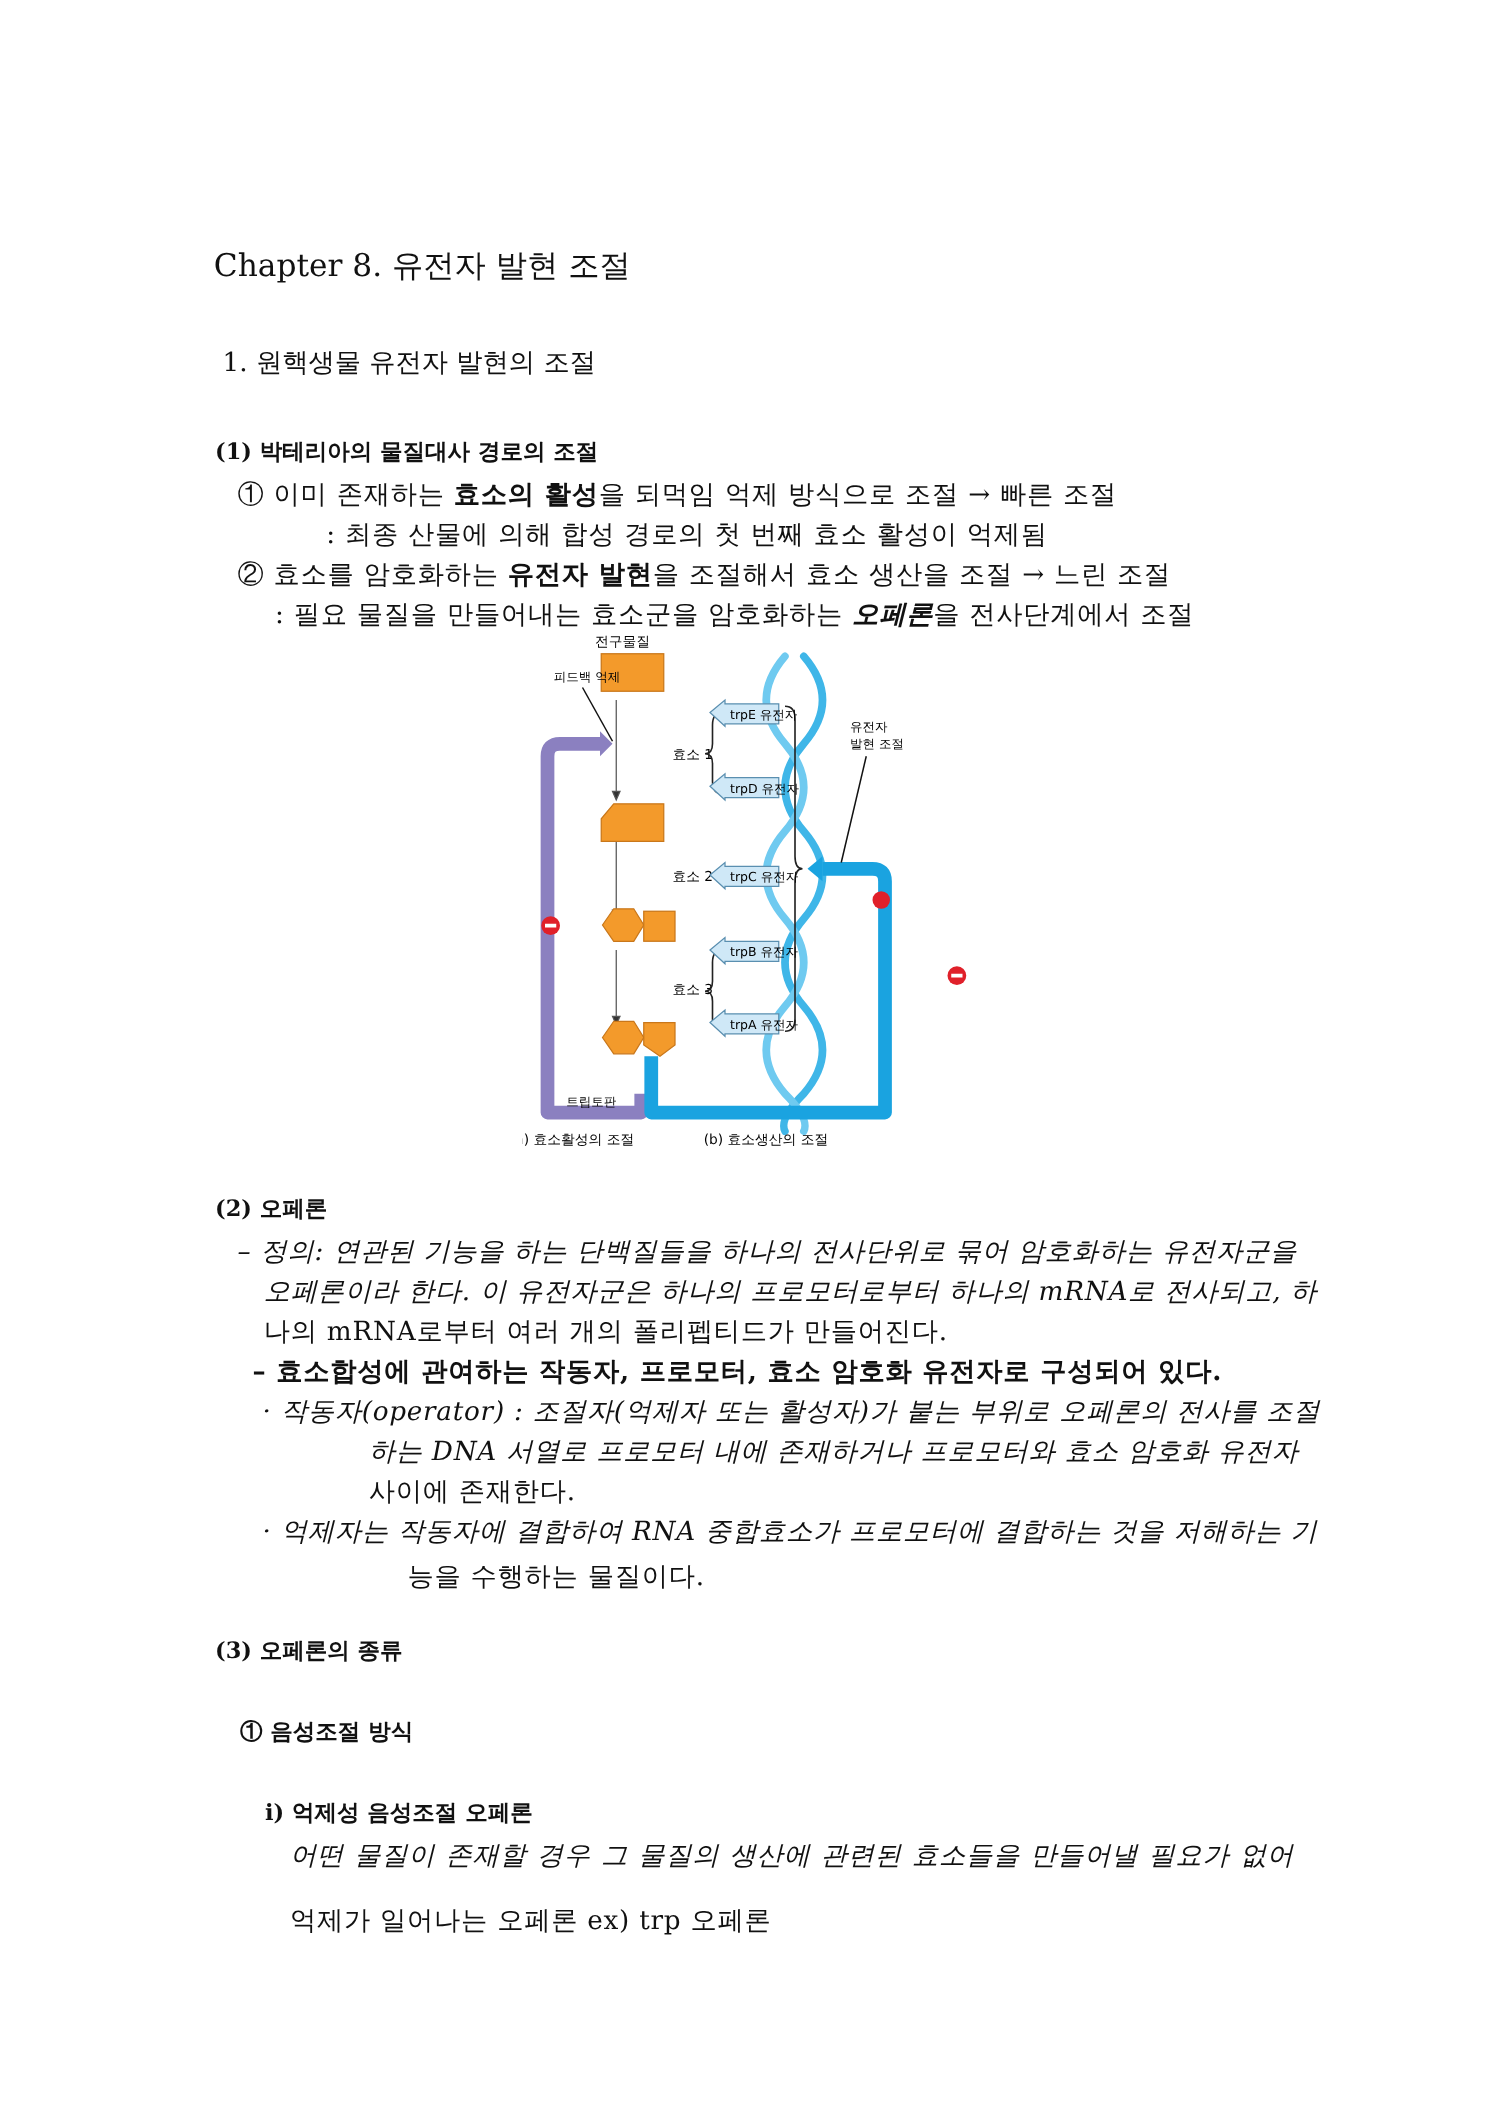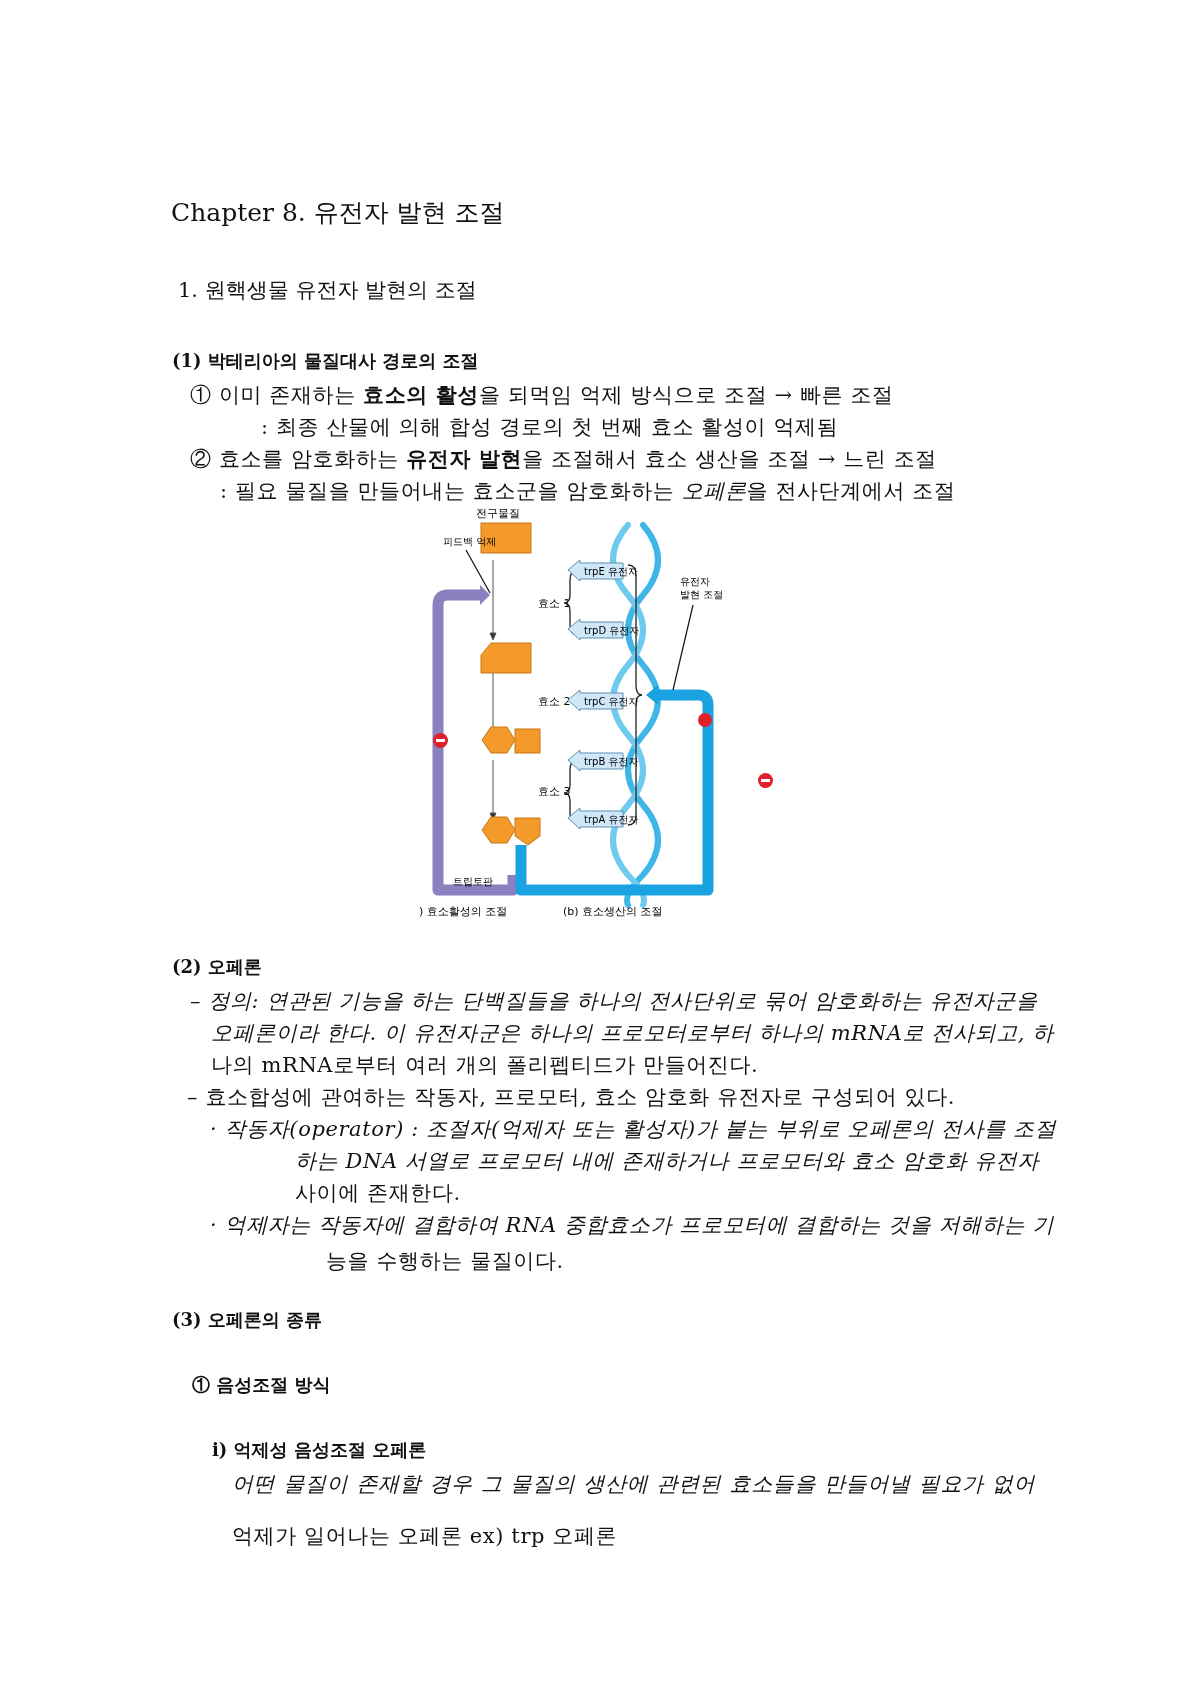--- a/index.html
+++ b/index.html
@@ -4,21 +4,21 @@
 <style>
   html, body { margin: 0; padding: 0; background: #ffffff; }
   body { width: 1200px; height: 1696px; position: relative; overflow: hidden;
          font-family: "DejaVu Serif", "Liberation Serif", serif; color: #111; }
   .abs { position: absolute; white-space: nowrap; }
   .h-chapter { left: 171px; top: 196px; font-size: 25px; font-family: "DejaVu Serif", serif; }
   .h1 { left: 160px; top: 276px; font-size: 21px; font-weight: normal; margin-left: 18px; }
   .h2 { font-size: 18px; font-weight: bold; }
   .line { font-size: 21px; letter-spacing: 0.6px; }
   .b { font-weight: bold; }
-  .bi { font-weight: normal; font-style: italic; }
+  .bi { font-weight: bold; font-style: italic; }
   .justify { display: inline-block; text-align: justify; text-align-last: justify; font-style: italic; }
   #diagram { position: absolute; left: 418px; top: 505px; width: 390px; height: 415px; }
   #diagram text { font-family: "DejaVu Sans", sans-serif; }
 </style>
 </head>
 <body>
 
 <div class="abs h-chapter">Chapter 8. 유전자 발현 조절</div>
 <div class="abs h1">1. 원핵생물 유전자 발현의 조절</div>
 
@@ -124,21 +124,21 @@
     <div style="position:absolute; left:3px; top:6px; width:9px; height:3px; background:#fff;"></div>
   </div>
 <div class="abs" style="left:758px; top:773px; width:15px; height:15px; border-radius:50%; background:#e0202a;">
     <div style="position:absolute; left:3px; top:6px; width:9px; height:3px; background:#fff;"></div>
   </div>
 
 <div class="abs h2" style="left:172px; top:955px;">(2) 오페론</div>
 <div class="abs line justify" style="left:190px; top:987px; width:845px;">– 정의: 연관된 기능을 하는 단백질들을 하나의 전사단위로 묶어 암호화하는 유전자군을</div>
 <div class="abs line justify" style="left:211px; top:1019px; width:824px;">오페론이라 한다. 이 유전자군은 하나의 프로모터로부터 하나의 mRNA로 전사되고, 하</div>
 <div class="abs line" style="left:211px; top:1051px;">나의 mRNA로부터 여러 개의 폴리펩티드가 만들어진다.</div>
-<div class="abs line" style="left:187px; top:1083px;">– 효소합성에 관여하는 작동자, 프로모터, 효소 암호화 유전자로 구성되어 있다.</div>
+<div class="abs line" style="left:202px; top:1083px;font-weight:bold;">– 효소합성에 관여하는 작동자, 프로모터, 효소 암호화 유전자로 구성되어 있다.</div>
 <div class="abs line justify" style="left:210px; top:1115px; width:825px;">· 작동자(operator) : 조절자(억제자 또는 활성자)가 붙는 부위로 오페론의 전사를 조절</div>
 <div class="abs line justify" style="left:295px; top:1147px; width:740px;">하는 DNA 서열로 프로모터 내에 존재하거나 프로모터와 효소 암호화 유전자</div>
 <div class="abs line" style="left:295px; top:1179px;">사이에 존재한다.</div>
 <div class="abs line justify" style="left:210px; top:1211px; width:825px;">· 억제자는 작동자에 결합하여 RNA 중합효소가 프로모터에 결합하는 것을 저해하는 기</div>
 <div class="abs line" style="left:295px; top:1247px;margin-left:31px;">능을 수행하는 물질이다.</div>
 
 <div class="abs h2" style="left:172px; top:1308px;">(3) 오페론의 종류</div>
 <div class="abs h2" style="left:192px; top:1373px;">① 음성조절 방식</div>
 <div class="abs h2" style="left:212px; top:1438px;">i) 억제성 음성조절 오페론</div>
 <div class="abs line justify" style="left:232px; top:1470px; width:803px;">어떤 물질이 존재할 경우 그 물질의 생산에 관련된 효소들을 만들어낼 필요가 없어</div>

